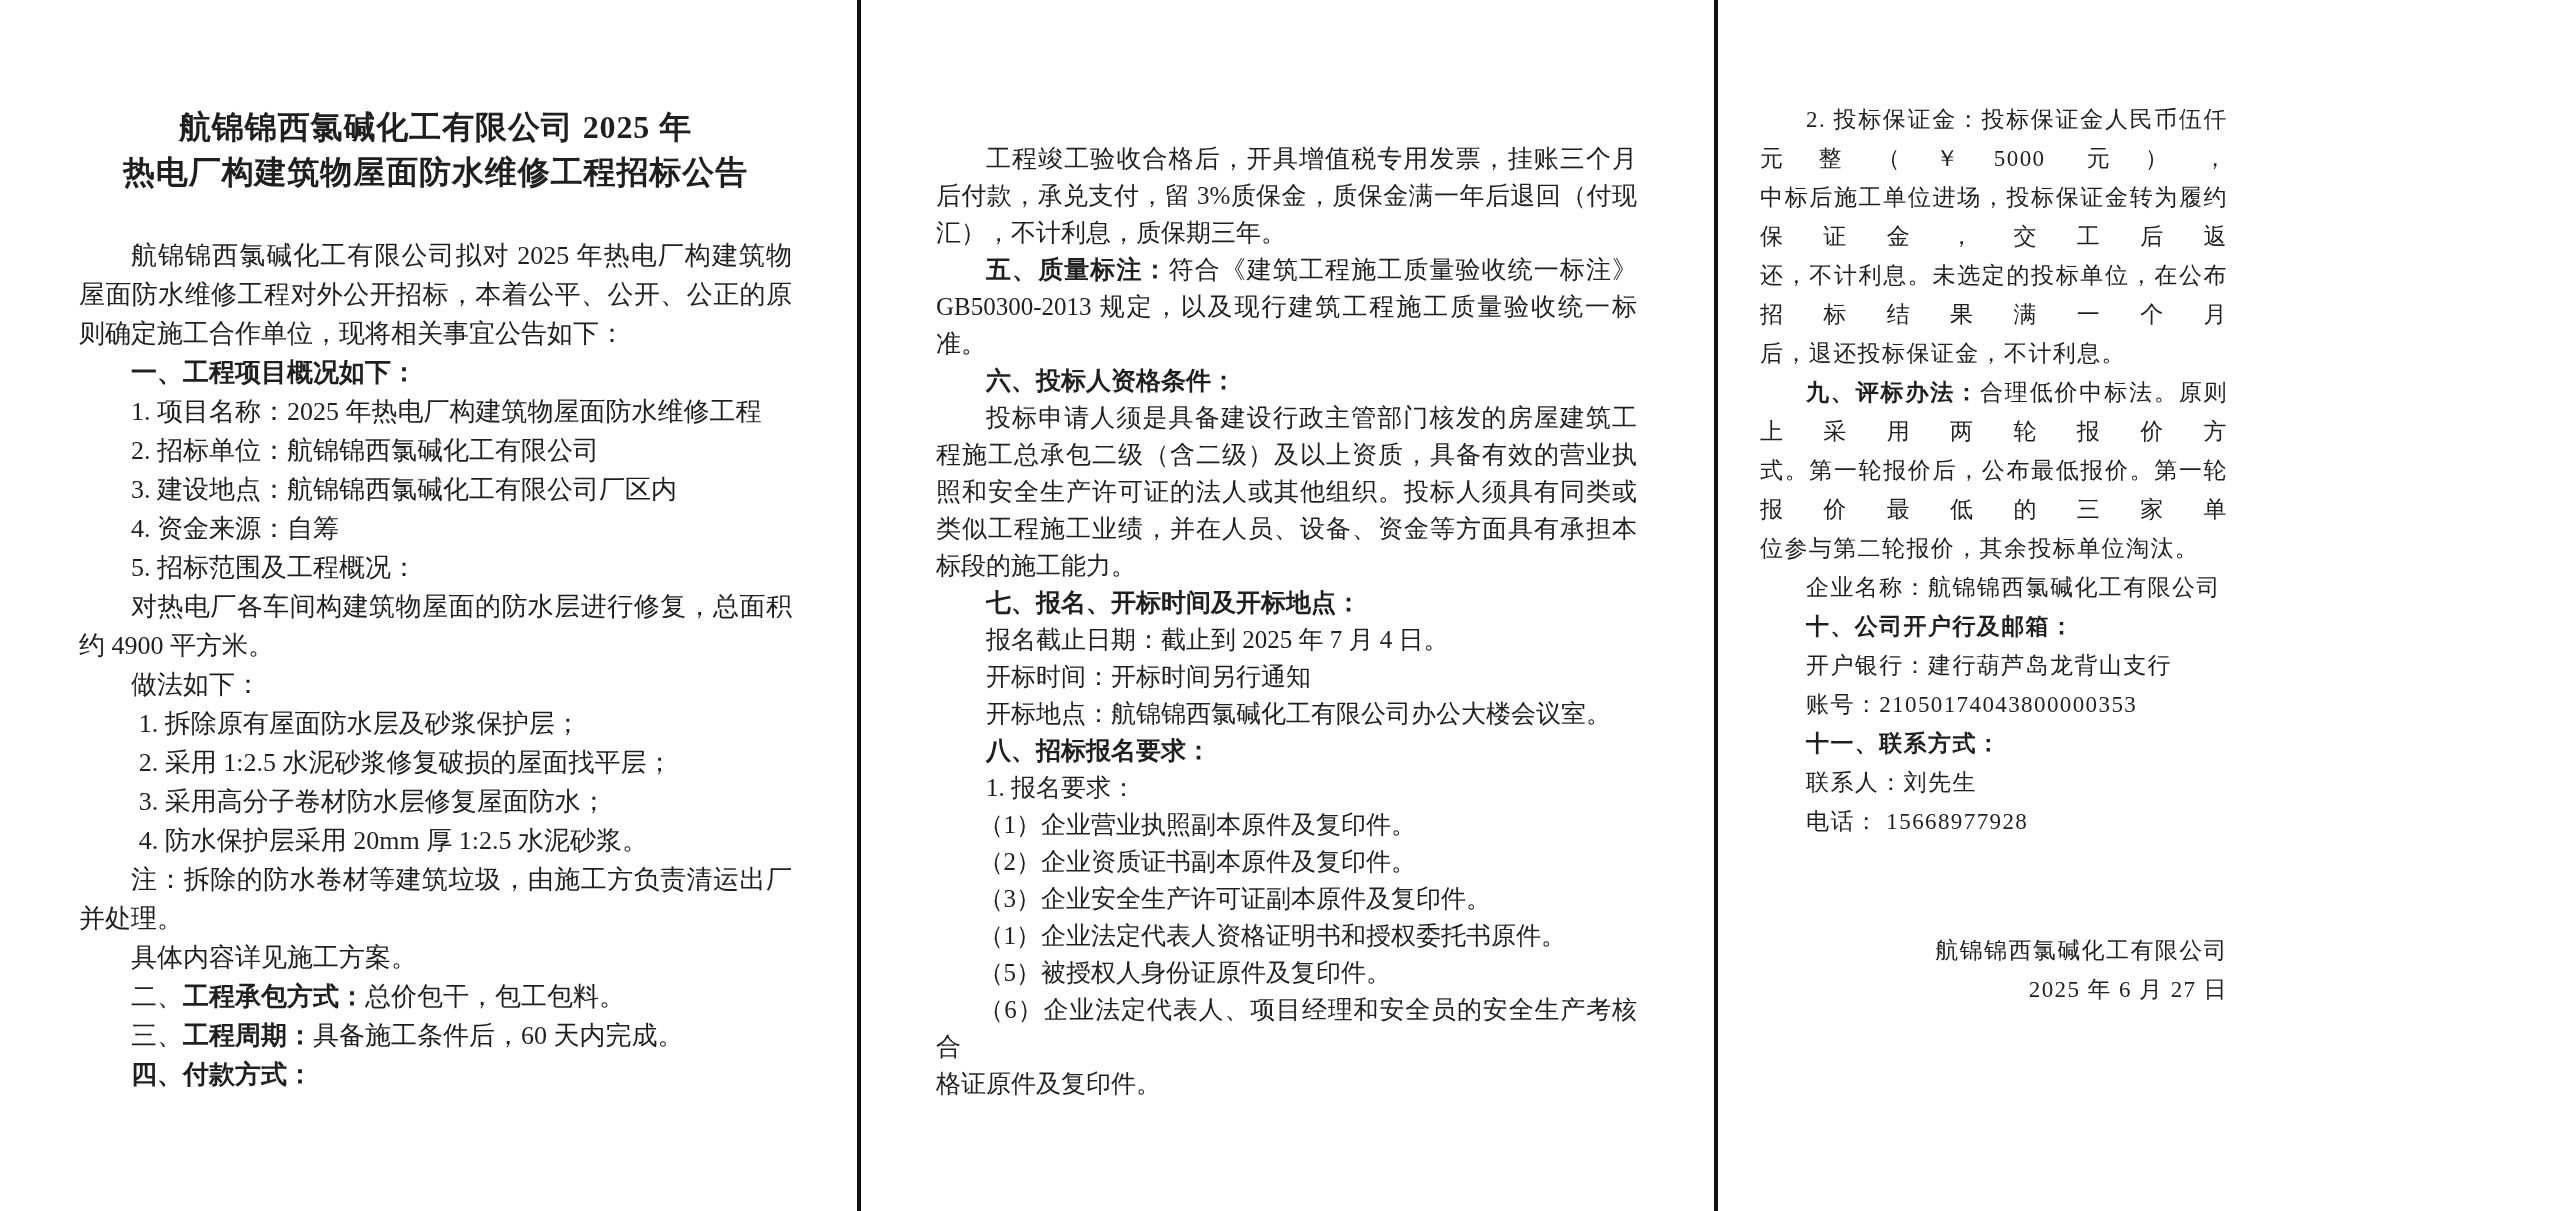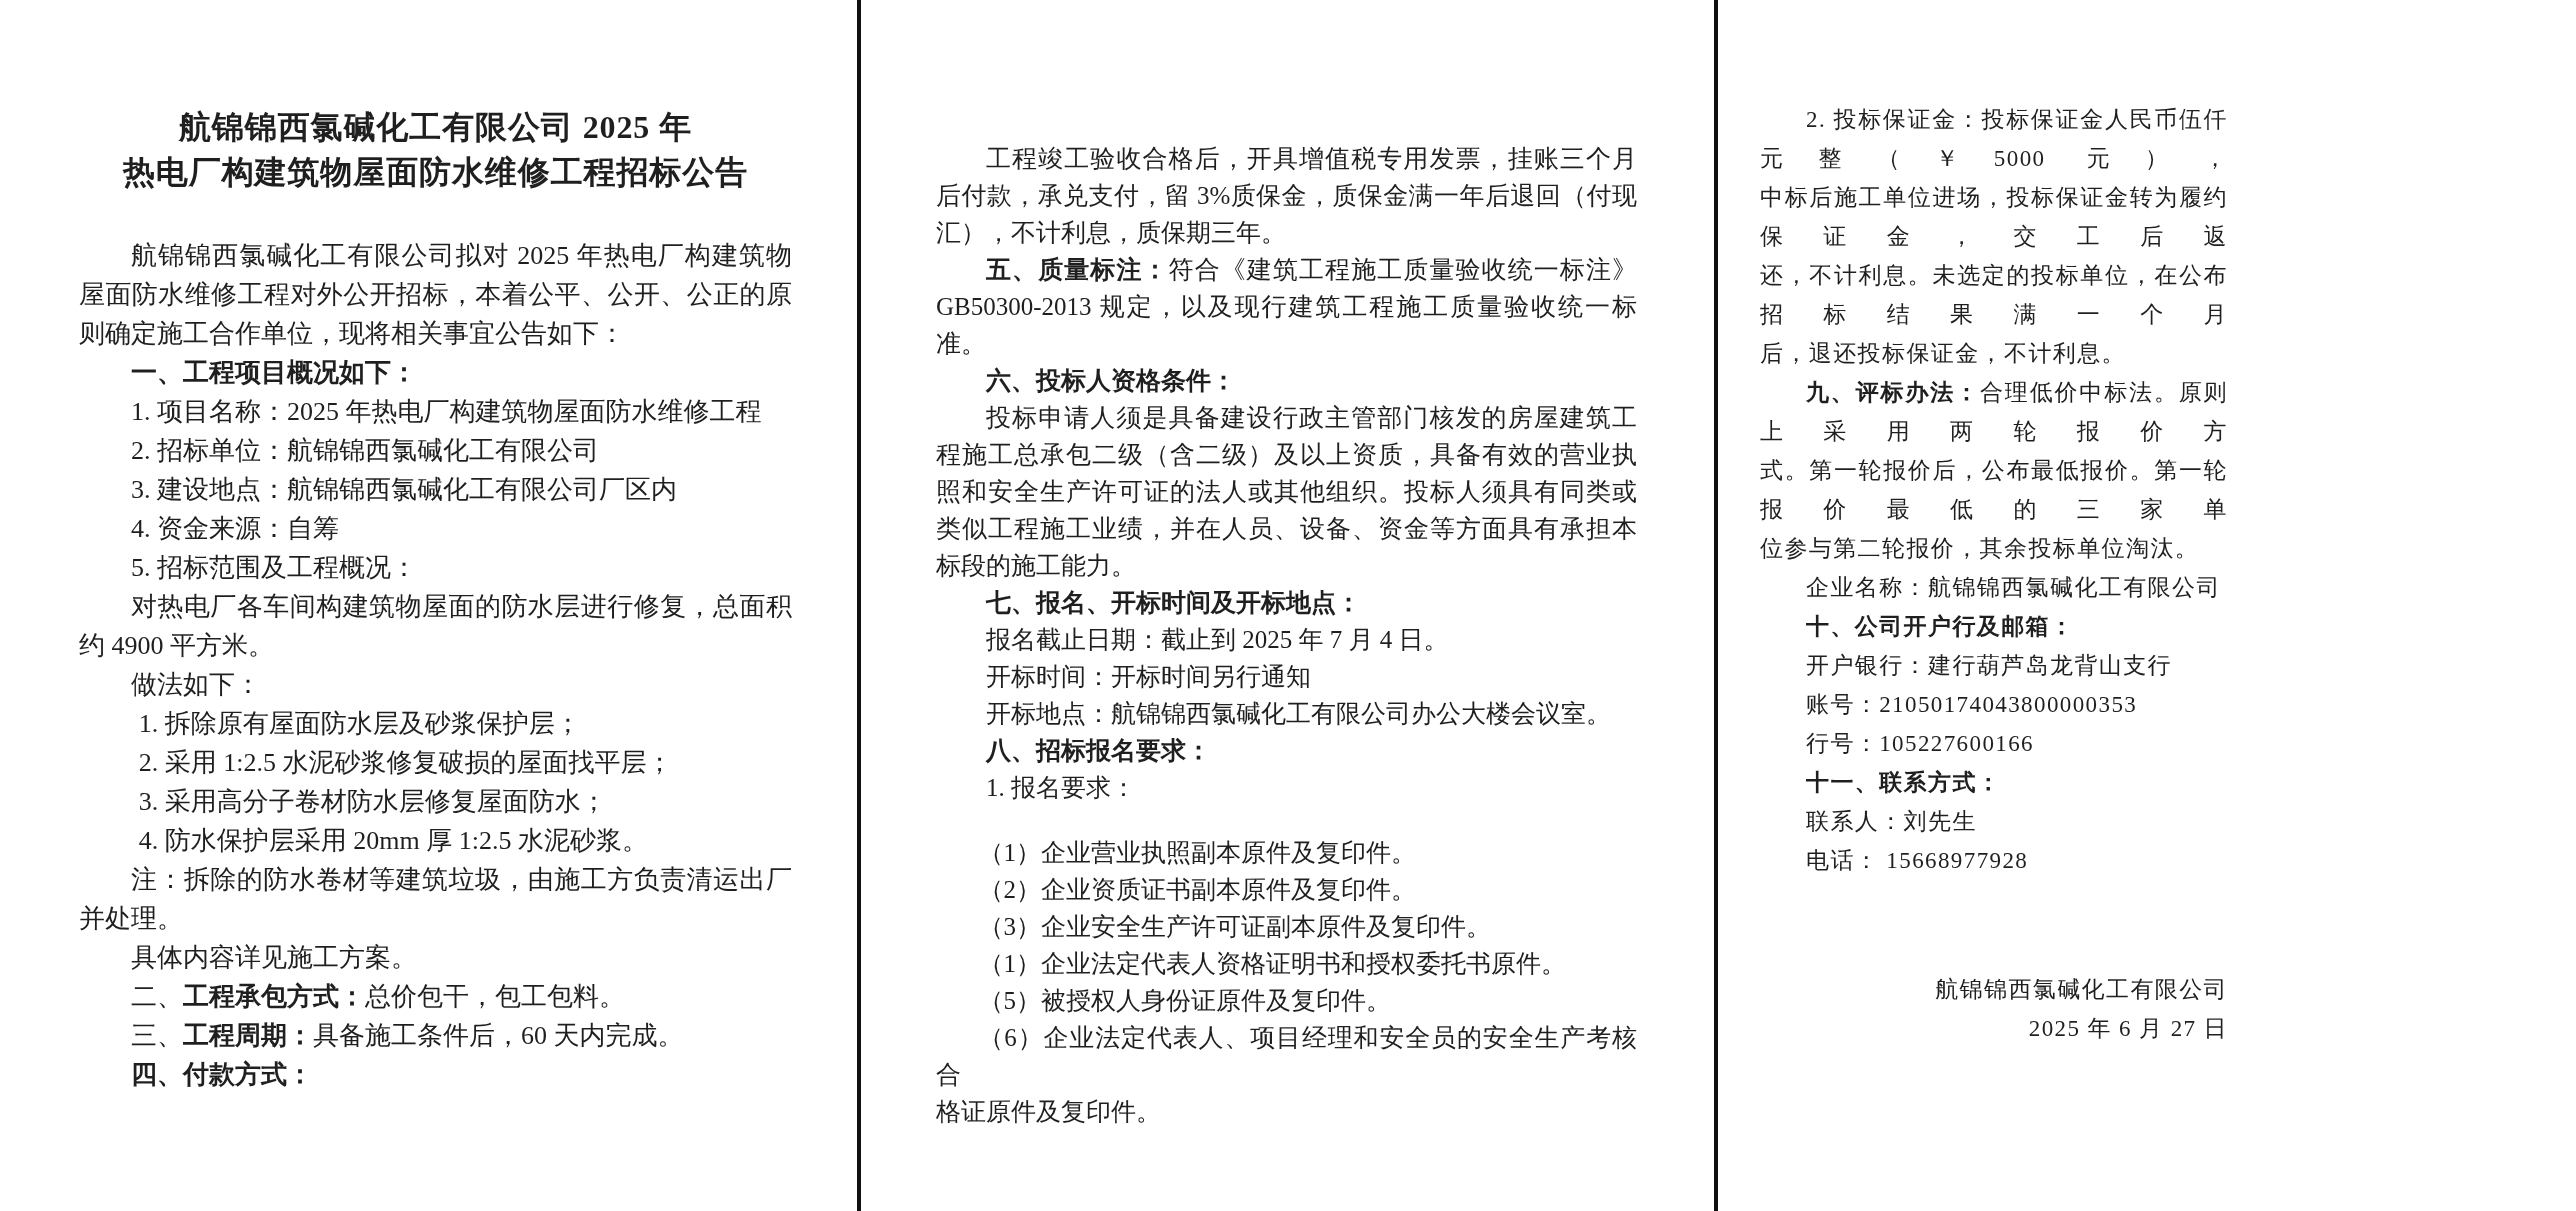--- a/index.html
+++ b/index.html
@@ -101,21 +101,21 @@
         <div class="line stretch"><span>程施工总承包二级（含二级）及以上资质，具备有效的营业执</span></div>
         <div class="line stretch"><span>照和安全生产许可证的法人或其他组织。投标人须具有同类或</span></div>
         <div class="line stretch"><span>类似工程施工业绩，并在人员、设备、资金等方面具有承担本</span></div>
         <div class="line"><span>标段的施工能力。</span></div>
         <div class="line" style="text-indent: 2em;"><span class="bold">七、报名、开标时间及开标地点：</span></div>
         <div class="line" style="text-indent: 2em;"><span>报名截止日期：截止到 2025 年 7 月 4 日。</span></div>
         <div class="line" style="text-indent: 2em;"><span>开标时间：开标时间另行通知</span></div>
         <div class="line" style="text-indent: 2em;"><span>开标地点：航锦锦西氯碱化工有限公司办公大楼会议室。</span></div>
         <div class="line" style="text-indent: 2em;"><span class="bold">八、招标报名要求：</span></div>
         <div class="line" style="text-indent: 2em;"><span>1. 报名要求：</span></div>
-        <div class="line" style="text-indent: 1.7em; margin-top: 28px;"><span>（1）企业营业执照副本原件及复印件。</span></div>
+        <div class="line" style="text-indent: 1.7em;"><span>（1）企业营业执照副本原件及复印件。</span></div>
         <div class="line" style="text-indent: 1.7em;"><span>（2）企业资质证书副本原件及复印件。</span></div>
         <div class="line" style="text-indent: 1.7em;"><span>（3）企业安全生产许可证副本原件及复印件。</span></div>
         <div class="line" style="text-indent: 1.7em;"><span>（1）企业法定代表人资格证明书和授权委托书原件。</span></div>
         <div class="line" style="text-indent: 1.7em;"><span>（5）被授权人身份证原件及复印件。</span></div>
         <div class="line stretch" style="text-indent: 1.7em;"><span>（6）企业法定代表人、项目经理和安全员的安全生产考核合</span></div>
         <div class="line"><span>格证原件及复印件。</span></div>
       </div>
   </div>
 
   <div class="divider divider-2"></div>
@@ -126,21 +126,20 @@
         <div class="line stretch"><span>中标后施工单位进场，投标保证金转为履约保证金，交工后返</span></div>
         <div class="line stretch"><span>还，不计利息。未选定的投标单位，在公布招标结果满一个月</span></div>
         <div class="line"><span>后，退还投标保证金，不计利息。</span></div>
         <div class="line stretch" style="text-indent: 2em;"><span class="bold">九、评标办法：</span><span>合理低价中标法。原则上采用两轮报价方</span></div>
         <div class="line stretch"><span>式。第一轮报价后，公布最低报价。第一轮报价最低的三家单</span></div>
         <div class="line"><span>位参与第二轮报价，其余投标单位淘汰。</span></div>
         <div class="line" style="text-indent: 2em;"><span>企业名称：航锦锦西氯碱化工有限公司</span></div>
         <div class="line" style="text-indent: 2em;"><span class="bold">十、公司开户行及邮箱：</span></div>
         <div class="line" style="text-indent: 2em;"><span>开户银行：建行葫芦岛龙背山支行</span></div>
         <div class="line" style="text-indent: 2em;"><span>账号：21050174043800000353</span></div>
-        <div class="line" style="text-indent: 2em;"><span>行号：105227600166</span></div>
         <div class="line" style="text-indent: 2em;"><span class="bold">十一、联系方式：</span></div>
         <div class="line" style="text-indent: 2em;"><span>联系人：刘先生</span></div>
         <div class="line" style="text-indent: 2em;"><span>电话： 15668977928</span></div>
         <div class="line align-right" style="margin-top: 90px;"><span>航锦锦西氯碱化工有限公司</span></div>
         <div class="line align-right"><span>2025 年 6 月 27 日</span></div>
       </div>
   </div>
 
 </div>
 

